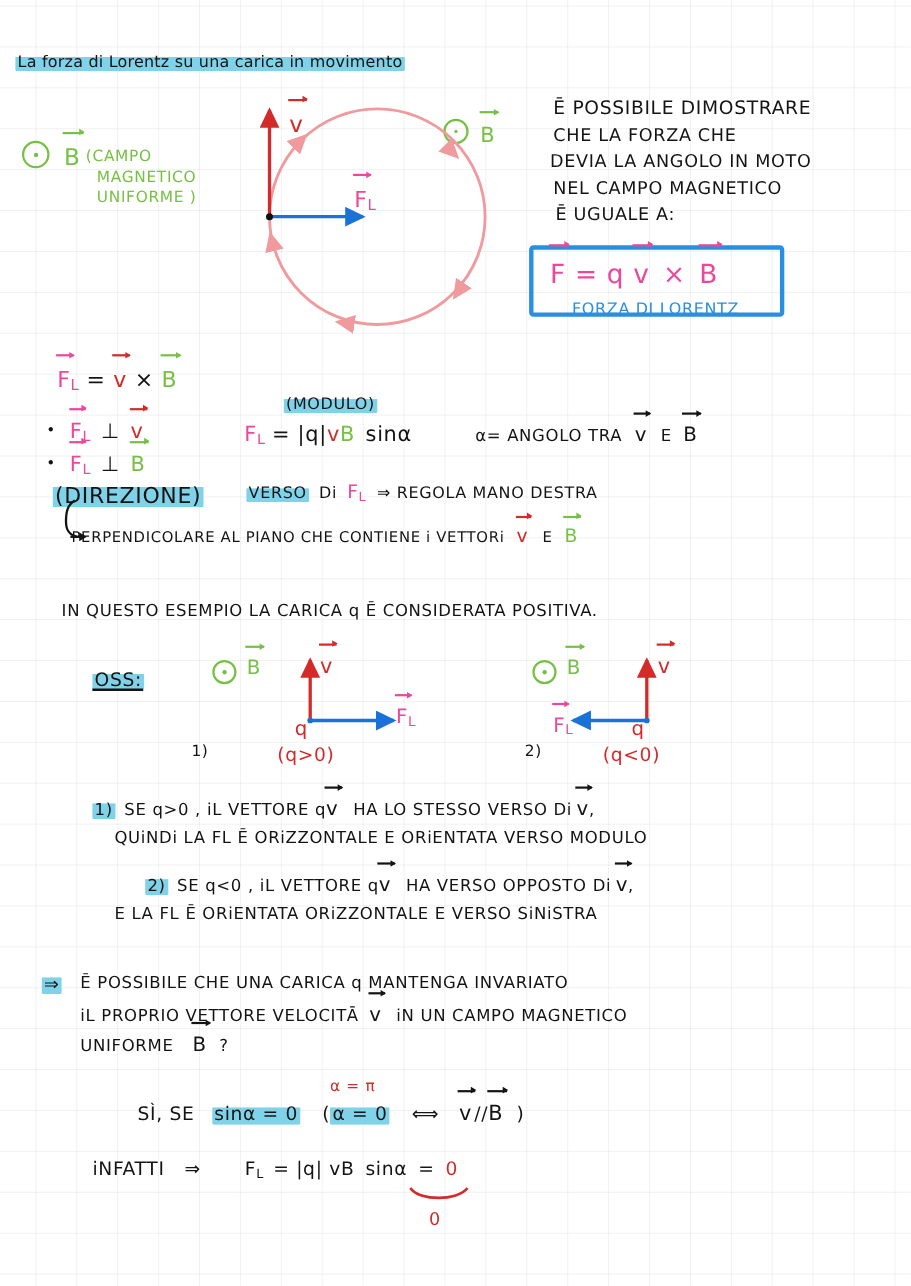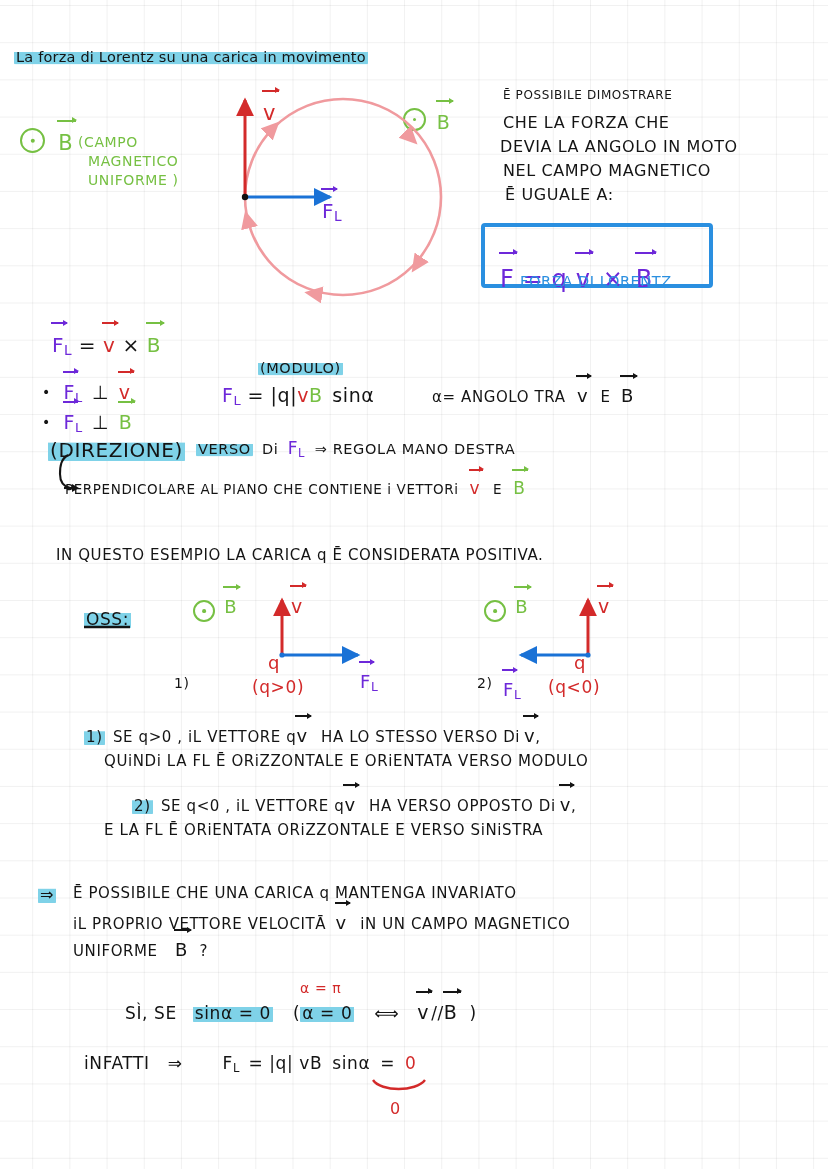--- a/index.html
+++ b/index.html
@@ -15,21 +15,21 @@
   }
   .abs{position:absolute;}
   .hand{
     font-family:"DejaVu Sans", sans-serif;
     font-weight:400;
     letter-spacing:0.6px;
     color:#141414;
     white-space:nowrap;
     line-height:1.32;
   }
-  .blue{color:#6d28d9;margin-top:30px;}
+  .blue{color:#ec4899;}
   .red{color:#d32a2a;}
   .green{color:#76c043;}
   .hl{
     background:linear-gradient(to bottom, rgba(125,208,232,0) 18%, #7fd2e8 20%, #7fd2e8 96%, rgba(125,208,232,0) 97%);
     padding:0 2px;border-radius:2px;
   }
   
   #title{left:14px;top:48px;font-size:14.5px;letter-spacing:0.2px;}
   
   .vec{position:relative;display:inline-block;}
@@ -75,21 +75,21 @@
   <span class="vec">v</span>
 </div>
 <div class="abs hand blue" style="left:322px;top:168px;font-size:20px;">
   <span class="vec">F</span><span class="sub">L</span>
 </div>
 <div class="abs hand green" style="left:403px;top:108px;font-size:19px;">
   <span class="odot"></span>
   <span class="vec" style="margin-left:4px;">B</span>
 </div>
 
-<div class="abs hand" style="left:503px;top:88px;font-size:12px;">Ē POSSIBILE DIMOSTRARE</div>
+<div class="abs hand" style="left:503px;top:88px;font-size:17px;">Ē POSSIBILE DIMOSTRARE</div>
 <div class="abs hand" style="left:503px;top:112px;font-size:16px;">CHE LA FORZA CHE</div>
 <div class="abs hand" style="left:500px;top:136px;font-size:16px;">DEVIA LA ANGOLO IN MOTO</div>
 <div class="abs hand" style="left:503px;top:160px;font-size:16px;">NEL CAMPO MAGNETICO</div>
 <div class="abs hand" style="left:505px;top:184px;font-size:16px;">Ē UGUALE A:</div>
 
 <div class="abs" id="lorentz-box"></div>
 <div class="abs hand blue" id="lorentz-formula">
   <span class="vec">F</span>
   <span>= q</span>
   <span class="vec">v</span>
@@ -138,21 +138,21 @@
   <span style="margin-left:3px;">sinα</span>
 </div>
 
 <div class="abs hand" style="left:432px;top:384px;font-size:15px;">
   <span>α= ANGOLO  TRA</span>
   <span style="font-size:18px;margin-left:6px;"><span class="vec">v</span></span>
   <span style="margin-left:7px;">E</span>
   <span style="font-size:18px;margin-left:5px;"><span class="vec">B</span></span>
 </div>
 
-<div class="abs hand" style="left:196px;top:437px;font-size:14.5px;">
+<div class="abs hand" style="left:224px;top:437px;font-size:14.5px;">
   <span class="hl">VERSO</span>
   <span style="margin-left:4px;">Di</span>
   <span class="blue" style="font-size:17px;margin-left:4px;"><span>F</span><span class="sub">L</span></span>
   <span style="margin-left:5px;">⇒  REGOLA  MANO  DESTRA</span>
 </div>
 
 <div class="abs hand" style="left:56px;top:546px;font-size:15px;">IN QUESTO  ESEMPIO  LA  CARICA  q  Ē  CONSIDERATA   POSITIVA.</div>
 
 <div class="abs hand" style="left:84px;top:608px;font-size:17px;">
   <span class="hl">OSS:</span>

